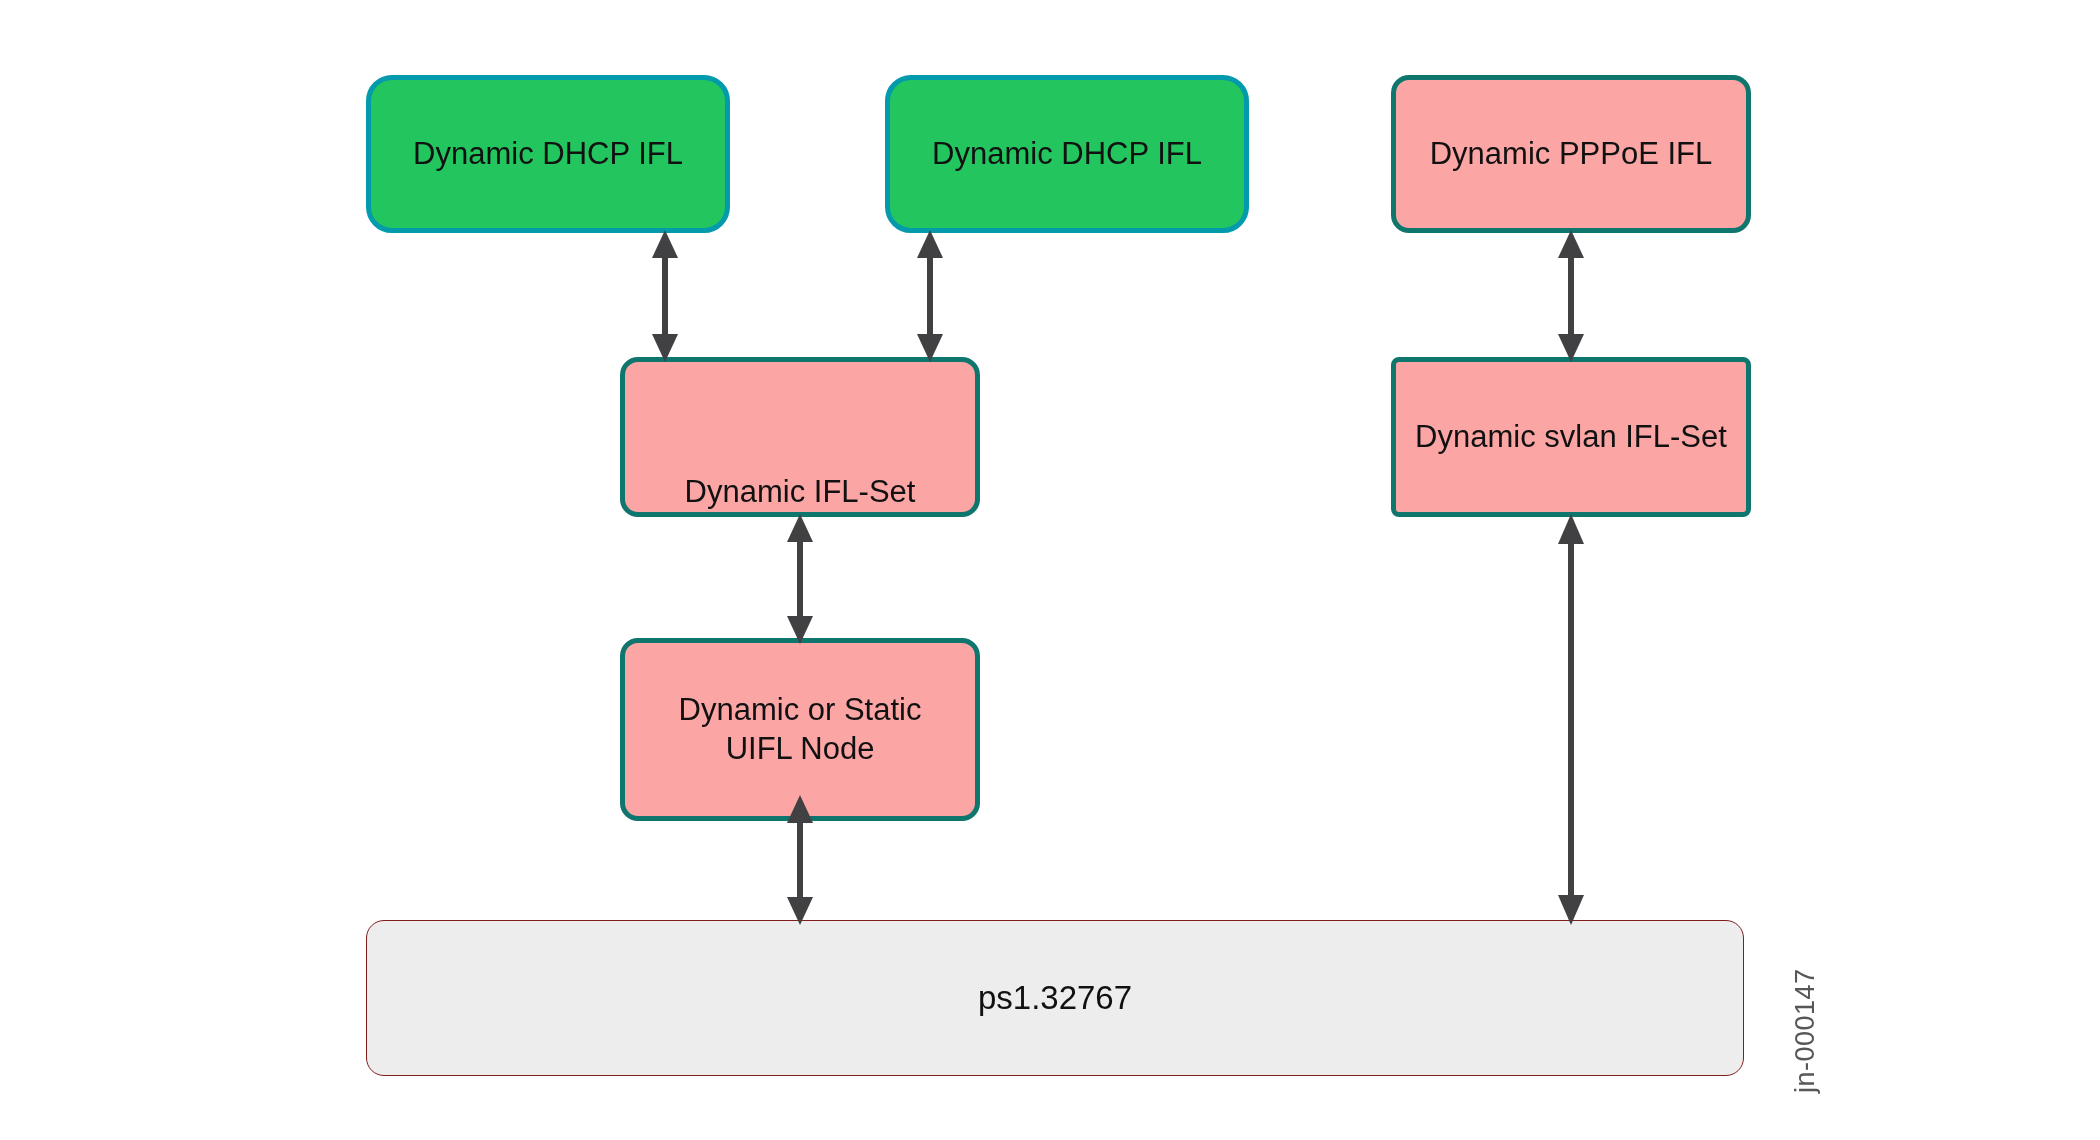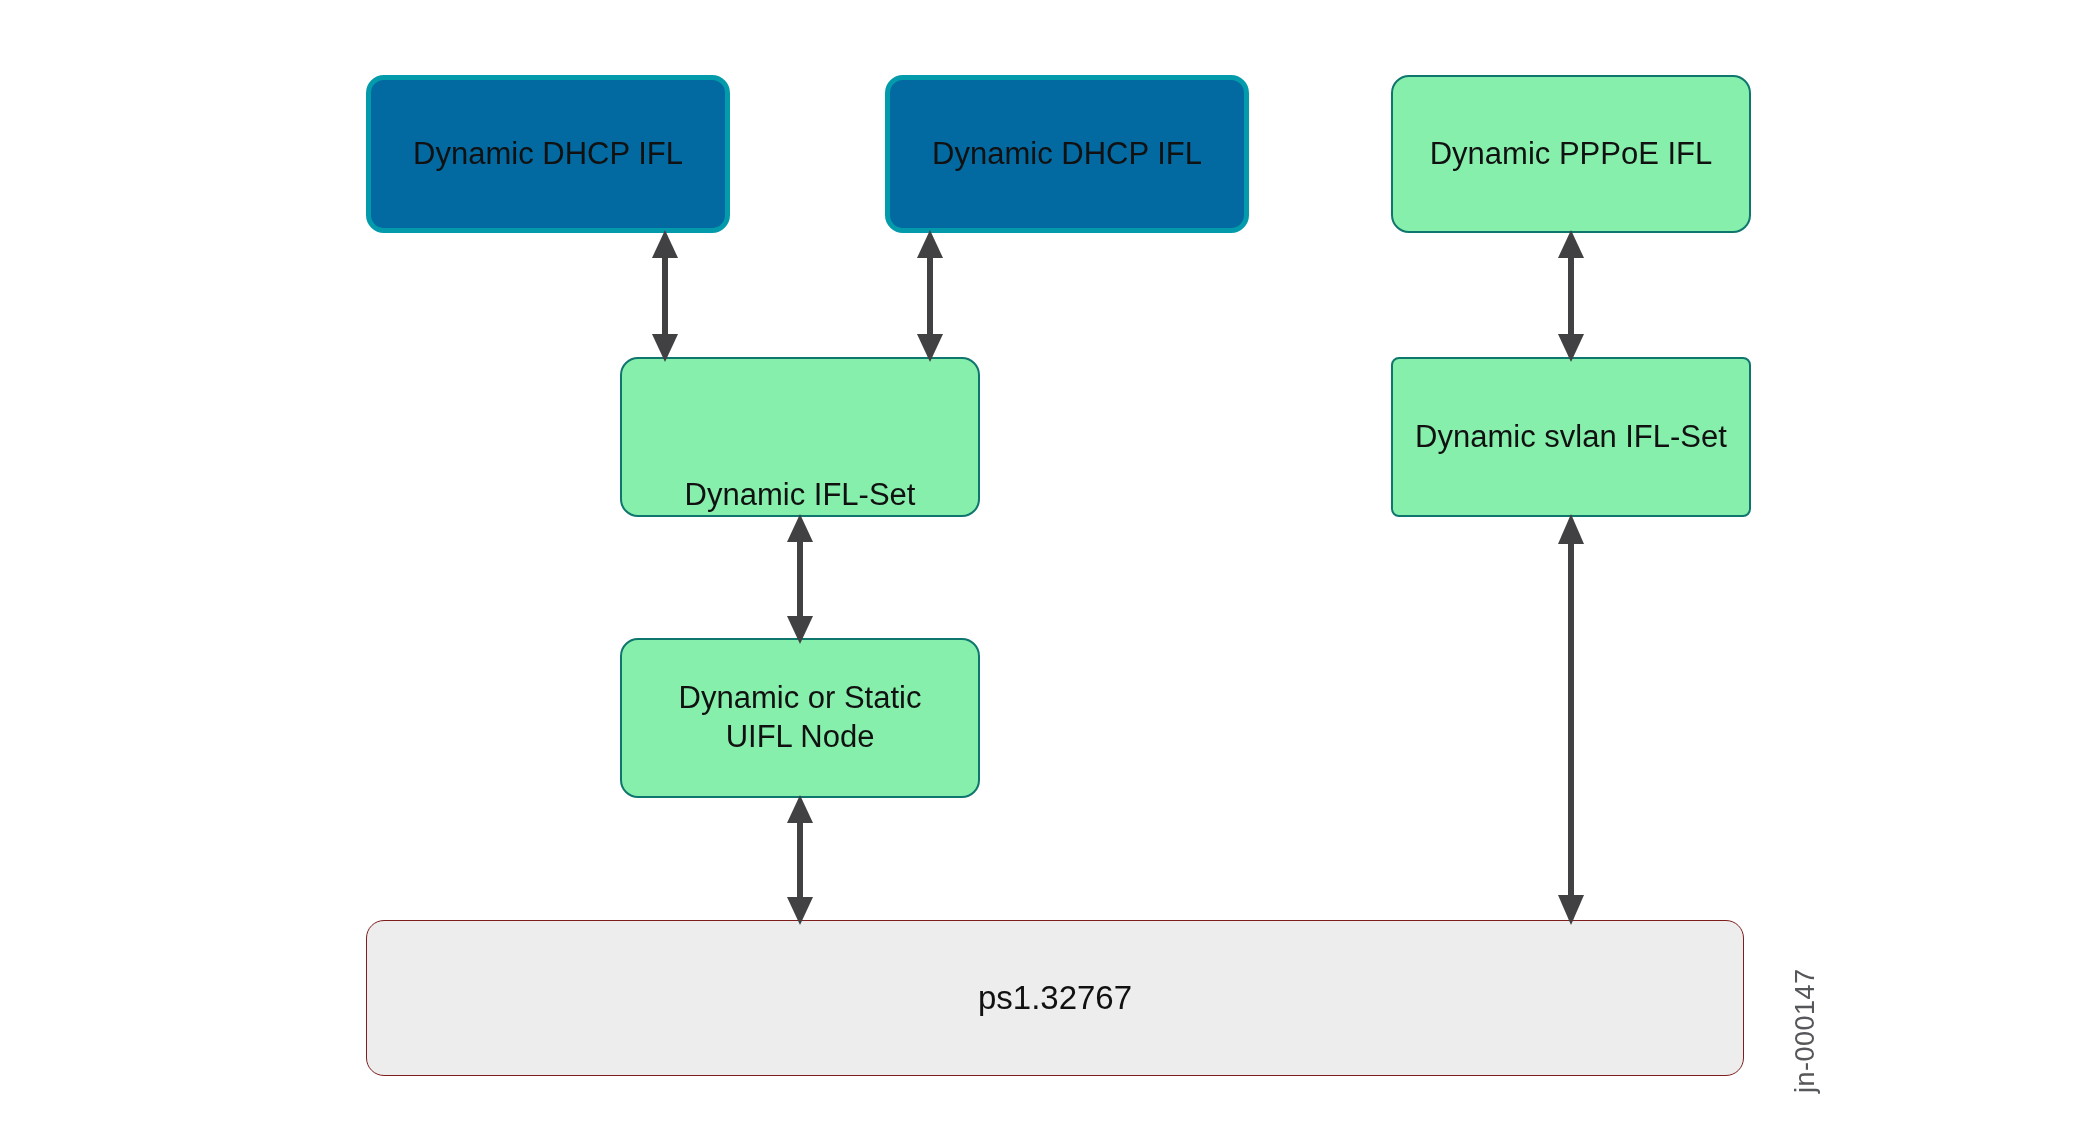--- a/index.html
+++ b/index.html
@@ -23,28 +23,28 @@
     justify-content: center;
     text-align: center;
     line-height: 1.25;
     color: #111111;
   }
   .node .node-label {
     display: block;
     white-space: pre-line;
   }
   .node-blue {
-    background: #0369a1;
+    background: #22c55e;
     border: 5px solid #039bab;
-    border-radius: 18px;
+    border-radius: 26px;
     font-size: 31px;
   }
   .node-green {
-    background: #86efac;
-    border: 2px solid #0f766e;
+    background: #fca5a5;
+    border: 5px solid #0f766e;
     border-radius: 18px;
     font-size: 31px;
   }
   .node-gray {
     background: #ededed;
     border: 1px solid #7f1d1d;
     border-radius: 18px;
     font-size: 33px;
   }
   .arrow {
@@ -78,21 +78,21 @@
   </div>
 
   <div class="node node-green" style="left:620px; top:357px; width:360px; height:160px;align-items:flex-end;">
     <span class="node-label">Dynamic IFL-Set</span>
   </div>
 
   <div class="node node-green" style="left:1391px; top:357px; width:360px; height:160px;border-radius:8px;">
     <span class="node-label">Dynamic svlan IFL-Set</span>
   </div>
 
-  <div class="node node-green" style="left:620px; top:638px; width:360px; height:160px;">
+  <div class="node node-green" style="left:620px; top:638px; width:360px; height:183px;">
     <span class="node-label">Dynamic or Static
 UIFL Node</span>
   </div>
 
   <div class="node node-gray" style="left:366px; top:920px; width:1378px; height:156px;">
     <span class="node-label">ps1.32767</span>
   </div>
 
   <svg class="arrow" style="left:645px; top:228px; width:40px; height:136px;" viewBox="0 0 40 136">
     <line x1="20" y1="20" x2="20" y2="116" stroke="#414042" stroke-width="6"></line>

